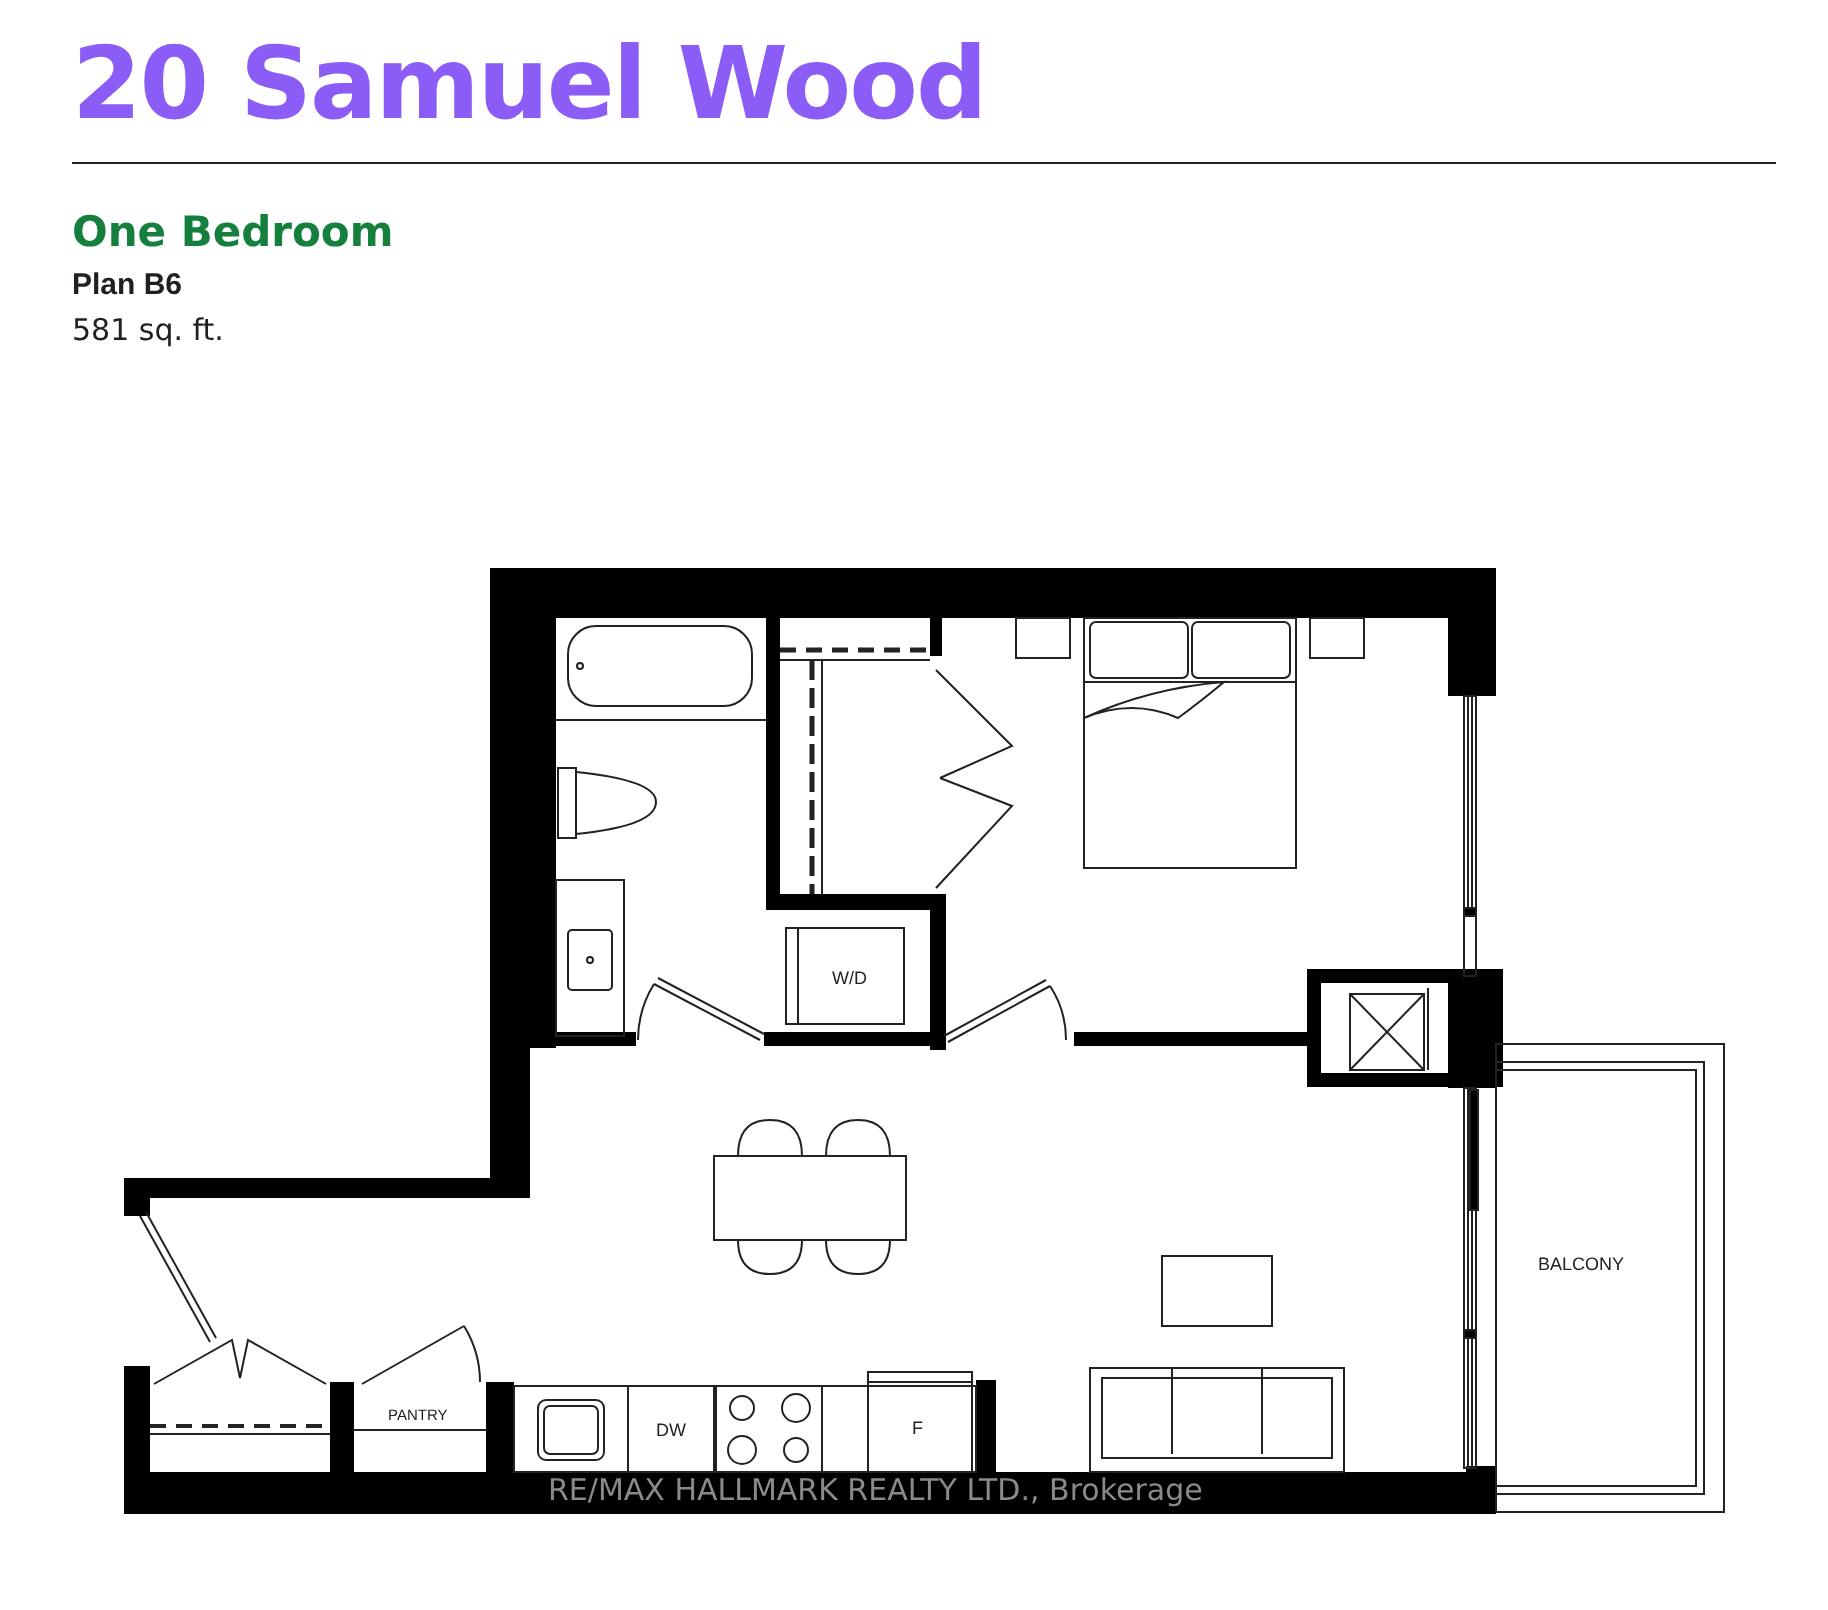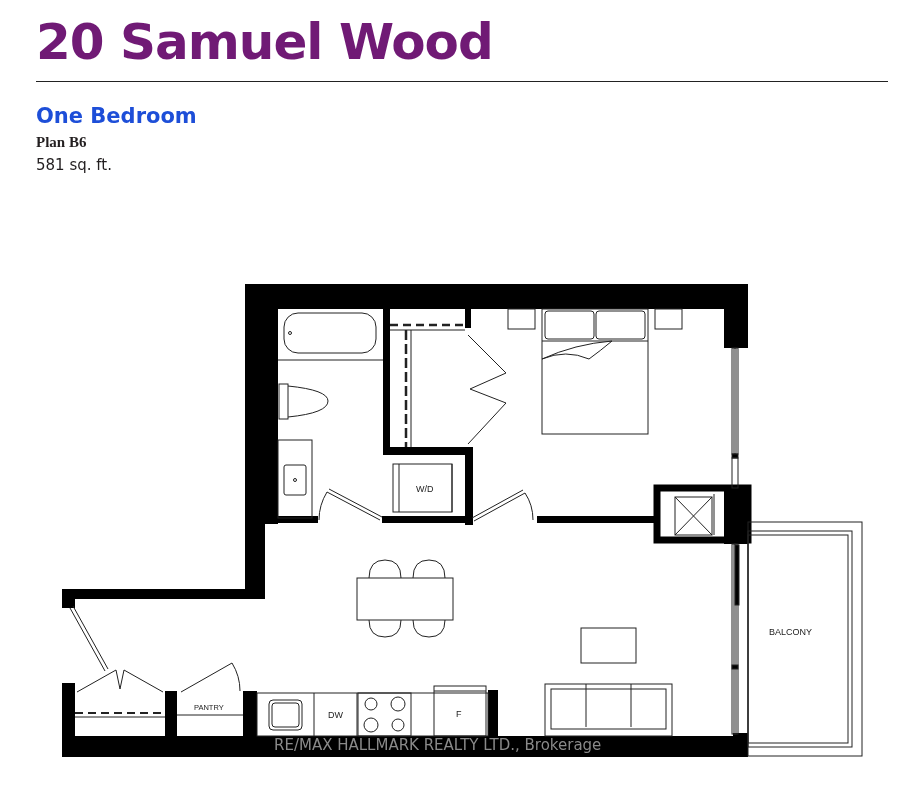--- a/index.html
+++ b/index.html
@@ -1,20 +1,20 @@
 <!DOCTYPE html>
 <html><head>
   <meta charset="utf-8">
   <style>
     html, body { margin: 0; padding: 0; background: #ffffff; }
     body { width: 914px; height: 805px; position: relative; overflow: hidden; font-family: "Liberation Sans", sans-serif; }
-    .title { position: absolute; left: 36px; top: 10px; font-family: "DejaVu Sans", sans-serif; font-weight: bold; font-size: 50px; letter-spacing: -1px; color: #701a75; line-height: 64px; }
+    .title { position: absolute; left: 36px; top: 10px; font-family: "DejaVu Sans", sans-serif; font-weight: bold; font-size: 50px; letter-spacing: -1px; color: #8b5cf6; line-height: 64px; }
     .rule { position: absolute; left: 36px; top: 81px; width: 852px; height: 1px; background: #222; }
-    .unit-name { position: absolute; left: 36px; top: 104px; font-family: "DejaVu Sans", sans-serif; font-weight: bold; font-size: 21px; color: #1d4ed8; }
-    .plan-name { position: absolute; left: 36px; top: 134px; font-family: Liberation Serif, serif; font-weight: bold; font-size: 15px; color: #231f20; }
+    .unit-name { position: absolute; left: 36px; top: 104px; font-family: "DejaVu Sans", sans-serif; font-weight: bold; font-size: 21px; color: #15803d; }
+    .plan-name { position: absolute; left: 36px; top: 134px; font-family: Liberation Sans, sans-serif; font-weight: bold; font-size: 15px; color: #231f20; }
     .area { position: absolute; left: 36px; top: 156px; font-family: "DejaVu Sans", sans-serif; font-size: 15px; color: #231f20; text-align: right; }
     svg.plan { position: absolute; left: 0; top: 0; }
     .lbl { font-family: "Liberation Sans", sans-serif; fill: #222; }
     .wm { position: absolute; left: 274px; top: 736px; font-family: "DejaVu Sans", sans-serif; font-size: 15px; color: #8a8a8a; white-space: nowrap; text-align: right; }
   </style>
 </head>
 <body>
 
 <div class="title">20 Samuel Wood</div>
 <div class="rule"></div>

